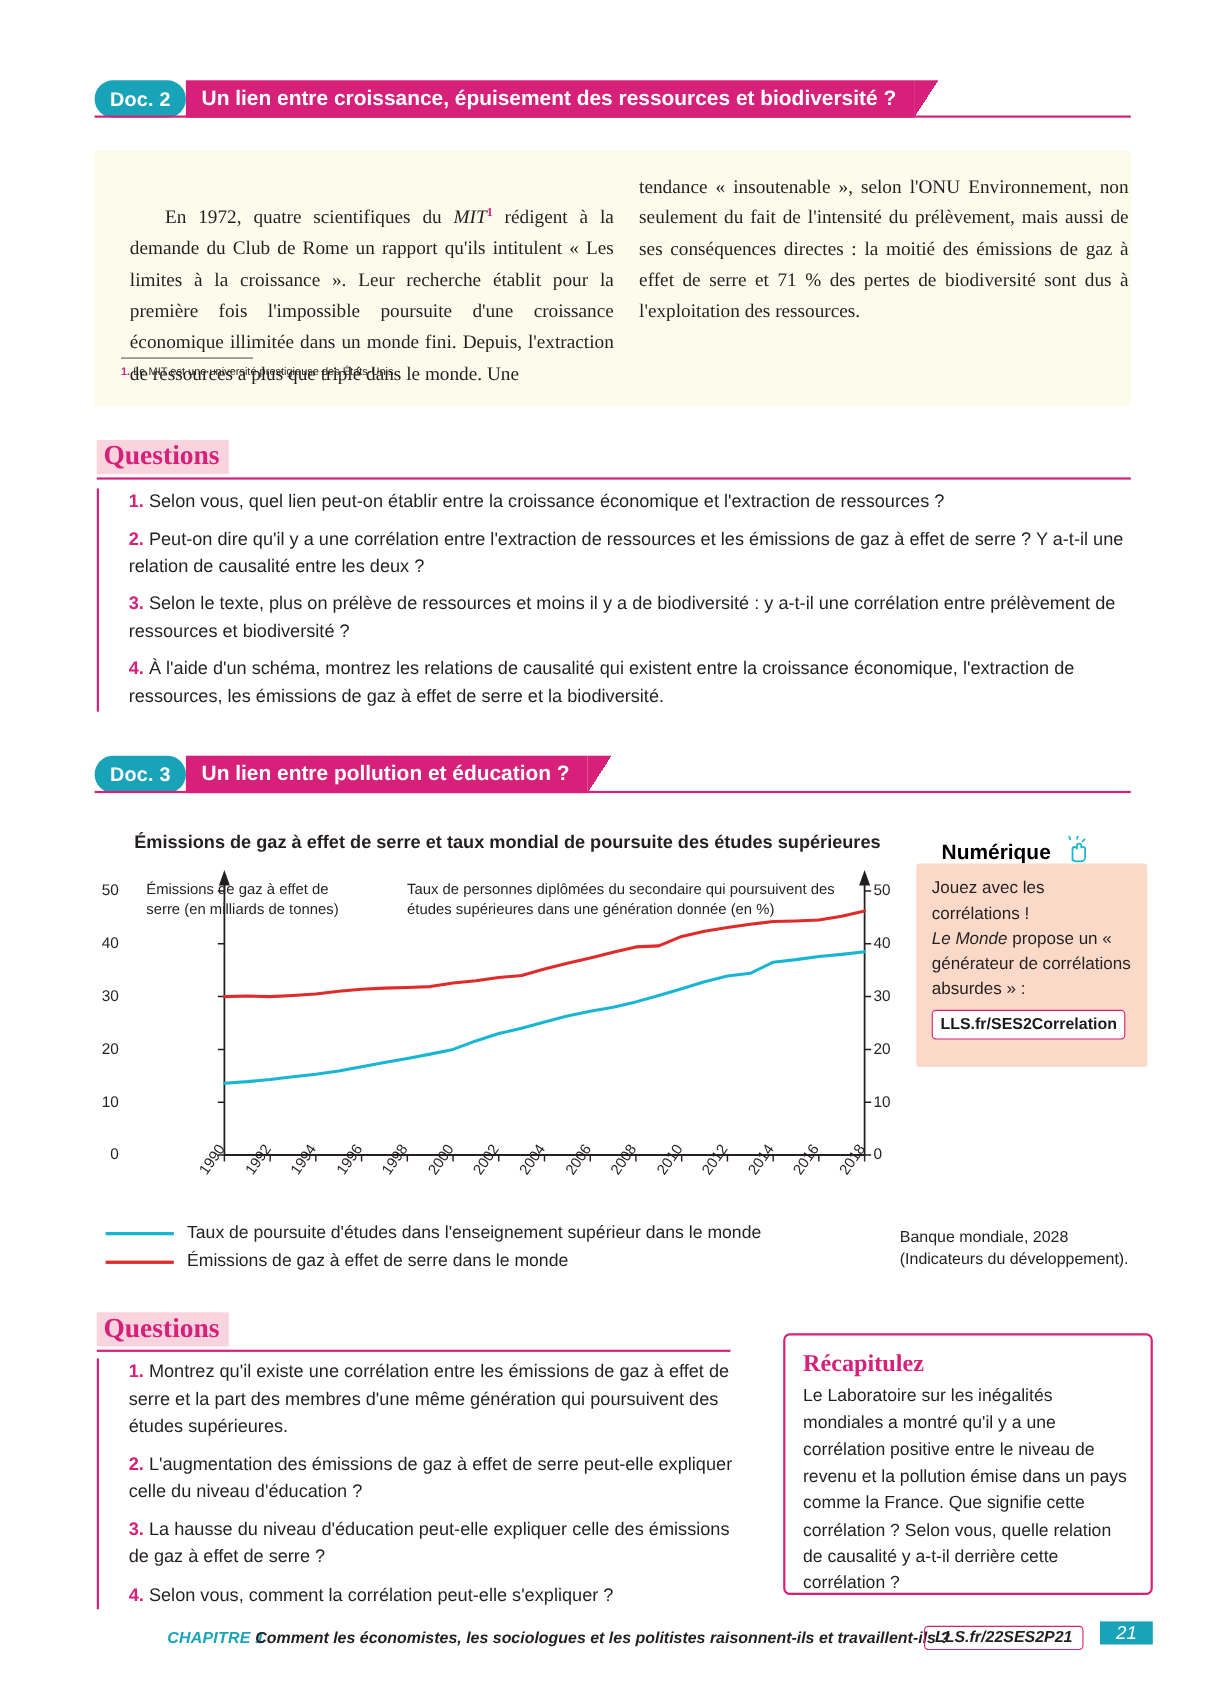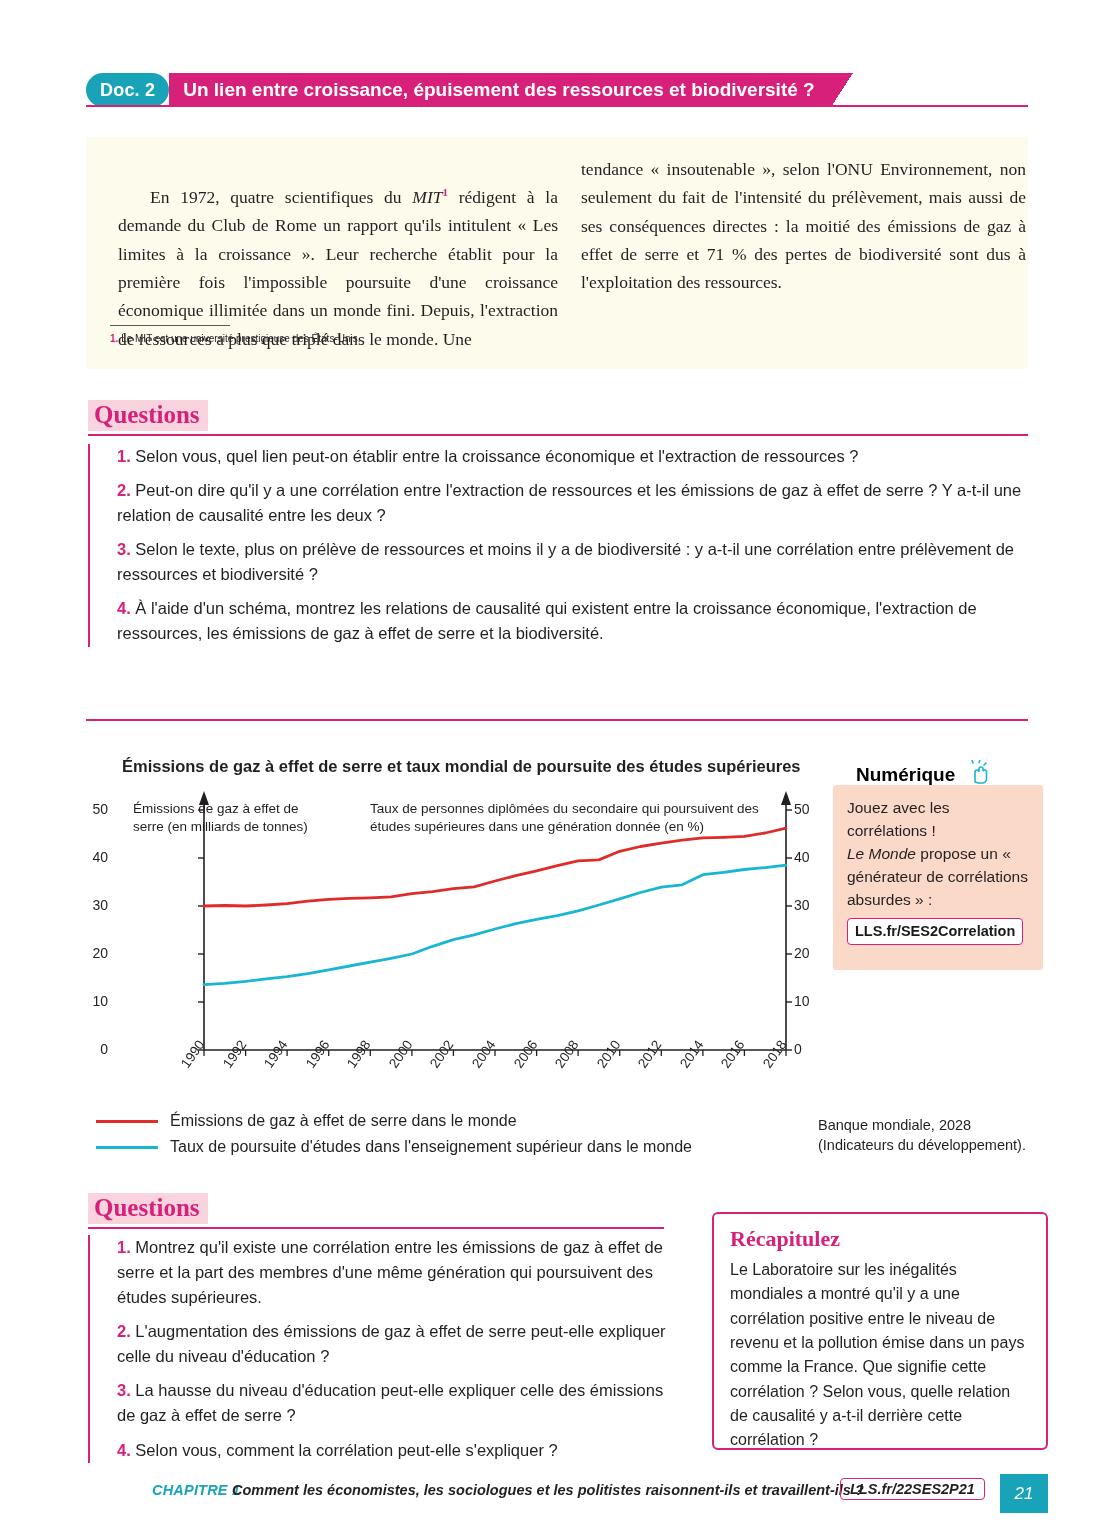--- a/index.html
+++ b/index.html
@@ -125,21 +125,21 @@
     color: #18a3b8; letter-spacing: .2px;
   }
   .footer-text {
     position: absolute; left: 232px; top: 5px; font-size: 14.5px; font-weight: bold; color: #231f20;
   }
   .footer-code {
     position: absolute; left: 840px; top: 1px; border: 1.5px solid #d6207a;
     border-radius: 4px; padding: 2px 9px; font-size: 14.5px; font-weight: bold; color: #231f20;
   }
   .footer-page {
-    position: absolute; left: 1000px; top: -3px; width: 48px; height: 39px;
+    position: absolute; left: 1000px; top: -3px; width: 48px; height: 21px;
     background: #18a3b8; color: #fff; font-size: 17px; display: flex;
     align-items: center; justify-content: center;
   }
 </style>
 </head>
 <body>
 
 <div class="page">
 
   <div class="doc-banner" style="left:86px; top:73px;">
@@ -179,20 +179,27 @@
     <div class="q-item">
       <b>3.</b>
       <span>Selon le texte, plus on prélève de ressources et moins il y a de biodiversité : y a-t-il une corrélation entre prélèvement de ressources et biodiversité ?</span>
     </div>
     <div class="q-item">
       <b>4.</b>
       <span>À l'aide d'un schéma, montrez les relations de causalité qui existent entre la croissance économique, l'extraction de ressources, les émissions de gaz à effet de serre et la biodiversité.</span>
     </div>
   </div>
 
+  <div class="doc-banner" style="left:86px; top:687px;">
+    <div class="doc-num">Doc. 3</div>
+    <div class="doc-title-wrap">
+      <div class="doc-title">Un lien entre pollution et éducation ?</div>
+      <div class="doc-tail"></div>
+    </div>
+  </div>
   <div class="doc-rule" style="left:86px; top:719px; width:942px;"></div>
 
   <div class="chart-title">Émissions de gaz à effet de serre et taux mondial de poursuite des études supérieures</div>
 
   <div class="axis-label" style="left:133px; top:800px; width:200px;">Émissions de gaz à effet de serre (en milliards de tonnes)</div>
   <div class="axis-label" style="left:370px; top:800px; width:410px;">Taux de personnes diplômées du secondaire qui poursuivent des études supérieures dans une génération donnée (en %)</div>
 
   <div class="chart-area">
     <svg width="730" height="300" viewBox="0 0 730 300">
 
@@ -267,26 +274,26 @@
   <div class="xtick" style="left:510.6px; top:1062px;">2006</div>
   <div class="xtick" style="left:552.1px; top:1062px;">2008</div>
   <div class="xtick" style="left:593.7px; top:1062px;">2010</div>
   <div class="xtick" style="left:635.3px; top:1062px;">2012</div>
   <div class="xtick" style="left:676.9px; top:1062px;">2014</div>
   <div class="xtick" style="left:718.4px; top:1062px;">2016</div>
   <div class="xtick" style="left:760px; top:1062px;">2018</div>
 
   <div class="legend">
     <div class="legend-row">
+      <span class="legend-line" style="background:#19b6d4;"></span>
+      <span>Taux de poursuite d'études dans l'enseignement supérieur dans le monde</span>
+    </div>
+    <div class="legend-row">
       <span class="legend-line" style="background:#e02b2b;"></span>
       <span>Émissions de gaz à effet de serre dans le monde</span>
-    </div>
-    <div class="legend-row">
-      <span class="legend-line" style="background:#19b6d4;"></span>
-      <span>Taux de poursuite d'études dans l'enseignement supérieur dans le monde</span>
     </div>
   </div>
 
   <div class="chart-source">Banque mondiale, 2028 (Indicateurs du développement).</div>
 
   <div class="num-title">
     <span>Numérique</span>
     <span style="margin-left:6px;">
       <svg width="26" height="26" viewBox="0 0 26 26" style="vertical-align:-5px;">
         <g stroke="#19b6d4" stroke-width="1.6" fill="none" stroke-linecap="round">

